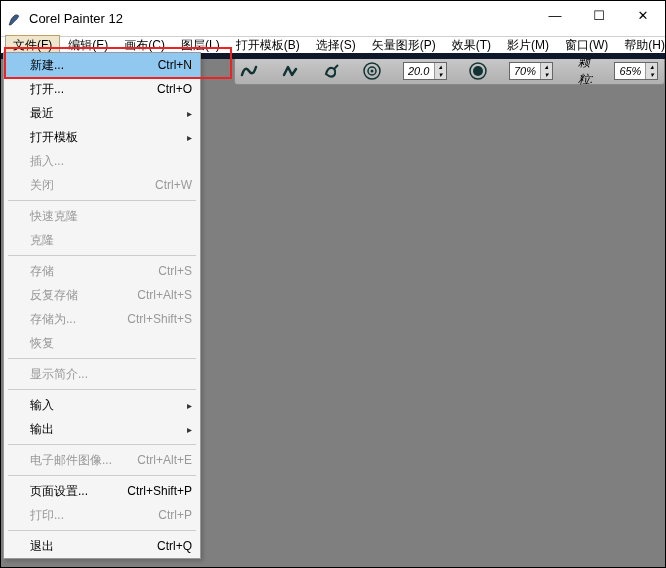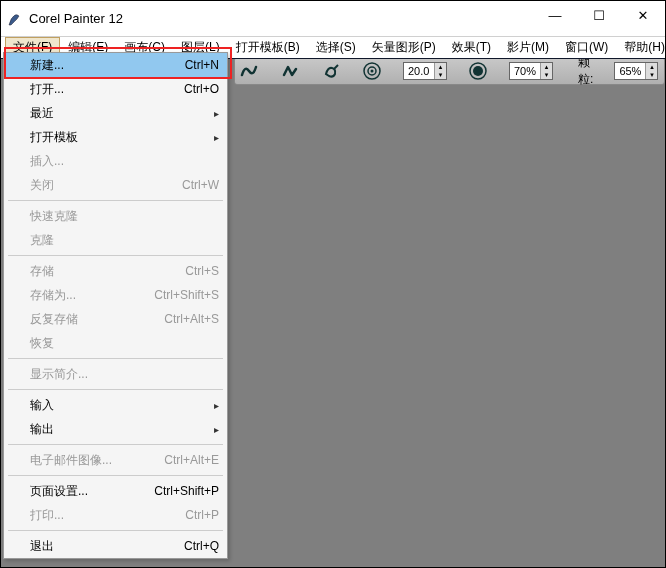--- a/index.html
+++ b/index.html
@@ -45,21 +45,21 @@
       align-items: center;
       justify-content: center;
       font-size: 13px;
     }
     .menubar {
       height: 22px;
       background: #fff;
       display: flex;
       align-items: center;
       padding-left: 4px;
-      border-bottom: 1px solid #0f172a;
+      border-bottom: 6px solid #0f172a;
       position: relative;
       z-index: 10;
       text-align: center;
     }
     .menu-item {
       padding: 2px 8px;
       font-size: 12px;
       cursor: default;
       white-space: nowrap;
     }
@@ -68,21 +68,21 @@
       border: 1px solid #c0a060;
       padding: 1px 7px;
     }
     .dropdown-wrapper {
       position: absolute;
       left: 2px;
       top: 51px;
       z-index: 100;
     }
     .dropdown {
-      width: 225px;
+      width: 198px;
       background: #f5f5f5;
       border: 1px solid #999;
       box-shadow: 2px 2px 4px rgba(0,0,0,0.2);
     }
     .dropdown-row {
       display: flex;
       align-items: center;
       height: 24px;
       padding: 0 8px 0 26px;
       position: relative;
@@ -131,20 +131,21 @@
       top: 56px;
       right: 0;
       height: 28px;
       background: linear-gradient(#c8c8c8, #b0b0b0);
       border: 1px solid #888;
       border-radius: 3px;
       display: flex;
       align-items: center;
       padding: 0 4px;
       gap: 21px;
+      font-style: italic;
     }
     .tool-ico {
       width: 22px;
       height: 22px;
       display: flex;
       align-items: center;
       justify-content: center;
     }
     .circle-target {
       width: 20px;
@@ -253,26 +254,26 @@
       </div>
       <div class="dropdown-row disabled">
         <span class="dd-label">克隆</span>
       </div>
       <div class="dd-separator"></div>
       <div class="dropdown-row disabled">
         <span class="dd-label">存储</span>
         <span class="dd-shortcut">Ctrl+S</span>
       </div>
       <div class="dropdown-row disabled">
+        <span class="dd-label">反复存储</span>
+        <span class="dd-shortcut">Ctrl+Alt+S</span>
+      </div>
+      <div class="dropdown-row disabled">
         <span class="dd-label">存储为...</span>
         <span class="dd-shortcut">Ctrl+Shift+S</span>
-      </div>
-      <div class="dropdown-row disabled">
-        <span class="dd-label">反复存储</span>
-        <span class="dd-shortcut">Ctrl+Alt+S</span>
       </div>
       <div class="dropdown-row disabled">
         <span class="dd-label">恢复</span>
       </div>
       <div class="dd-separator"></div>
       <div class="dropdown-row disabled">
         <span class="dd-label">显示简介...</span>
       </div>
       <div class="dd-separator"></div>
       <div class="dropdown-row">

